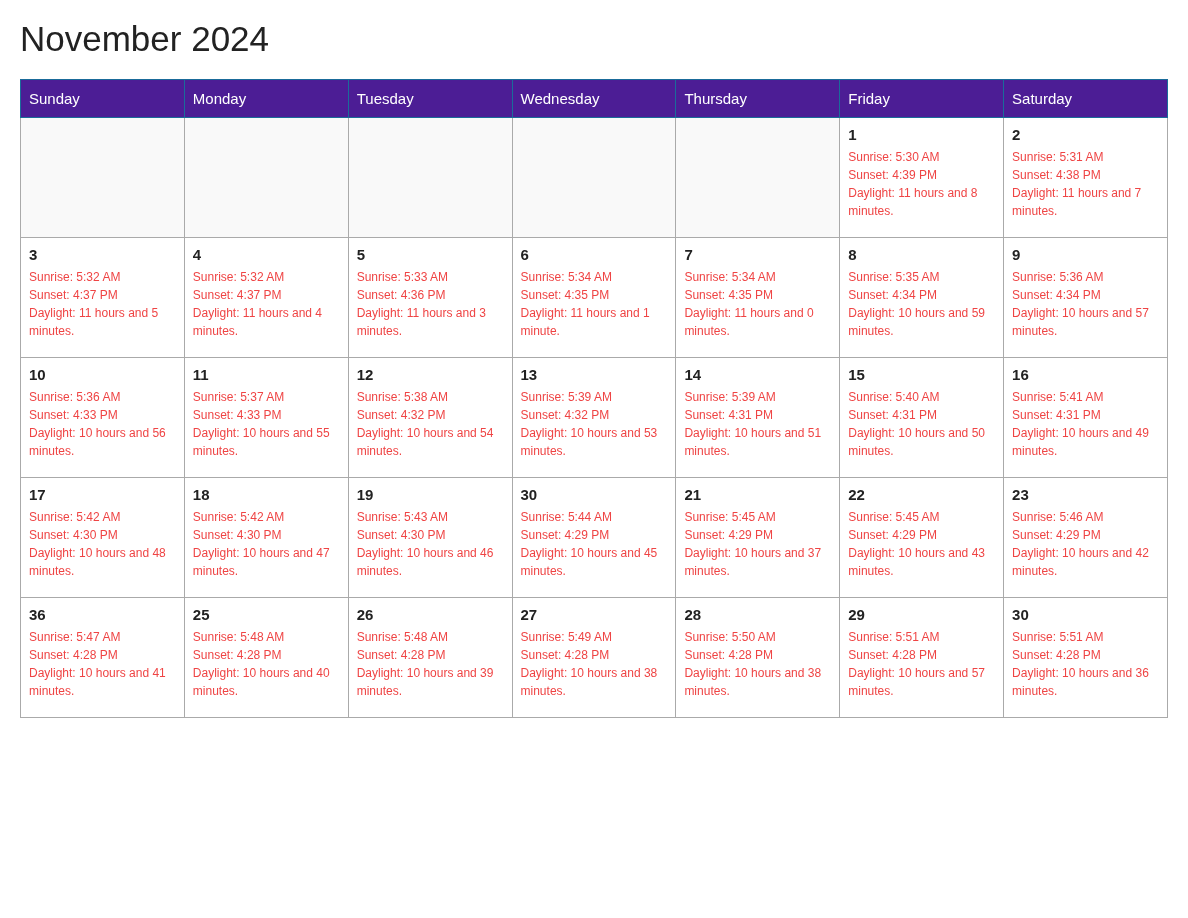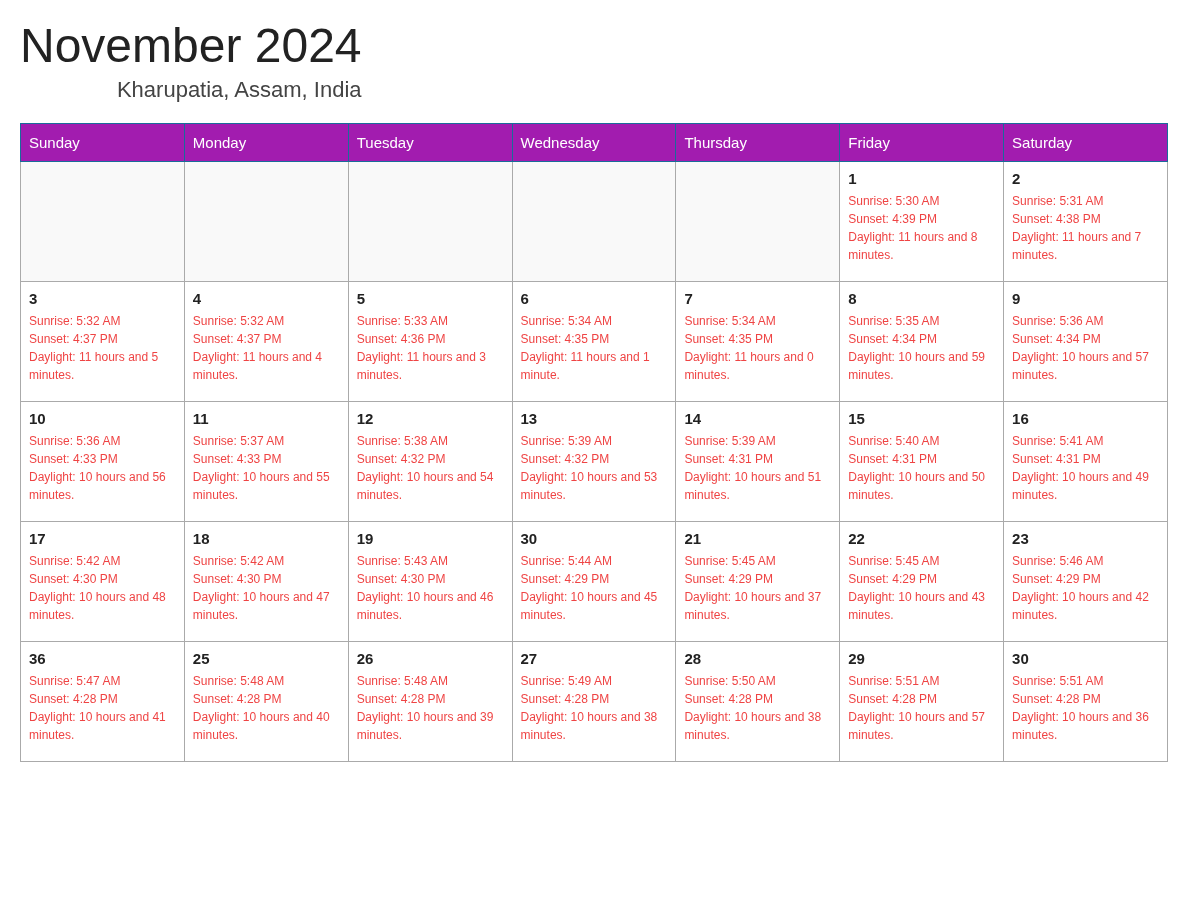--- a/index.html
+++ b/index.html
@@ -22,37 +22,37 @@
       border-left: 14px solid transparent;
       border-right: 0px solid transparent;
       border-bottom: 22px solid #1a7bbf;
       margin-left: 2px;
       margin-top: -4px;
     }
     .title-section {
       text-align: right;
     }
     .month-title {
-      font-size: 48px;
+      font-size: 35px;
       font-weight: normal;
       color: #222;
       line-height: 1.1;
     }
     .location-title {
       font-size: 22px;
       color: #444;
       margin-top: 4px;
     }
     .calendar {
       width: 100%;
       border-collapse: collapse;
       border: 1px solid #999;
     }
     .calendar th {
-      background-color: #a21caf;
+      background-color: #4c1d95;
       color: #fff;
       padding: 10px 8px;
       font-size: 15px;
       font-weight: normal;
       text-align: left;
       border: 1px solid #1a6b9a;
     }
     .calendar td {
       vertical-align: top;
       padding: 6px 8px;
@@ -95,21 +95,20 @@
       align-items: center;
       margin-left: 4px;
     }
   </style>
 </head>
 <body>
 
 <div class="header">
   <div class="title-section">
     <div class="month-title">November 2024</div>
-    <div class="location-title">Kharupatia, Assam, India</div>
   </div>
 </div>
 
 <table class="calendar">
   <thead>
     <tr>
     <th>Sunday</th>
         <th>Monday</th>
         <th>Tuesday</th>
         <th>Wednesday</th>

